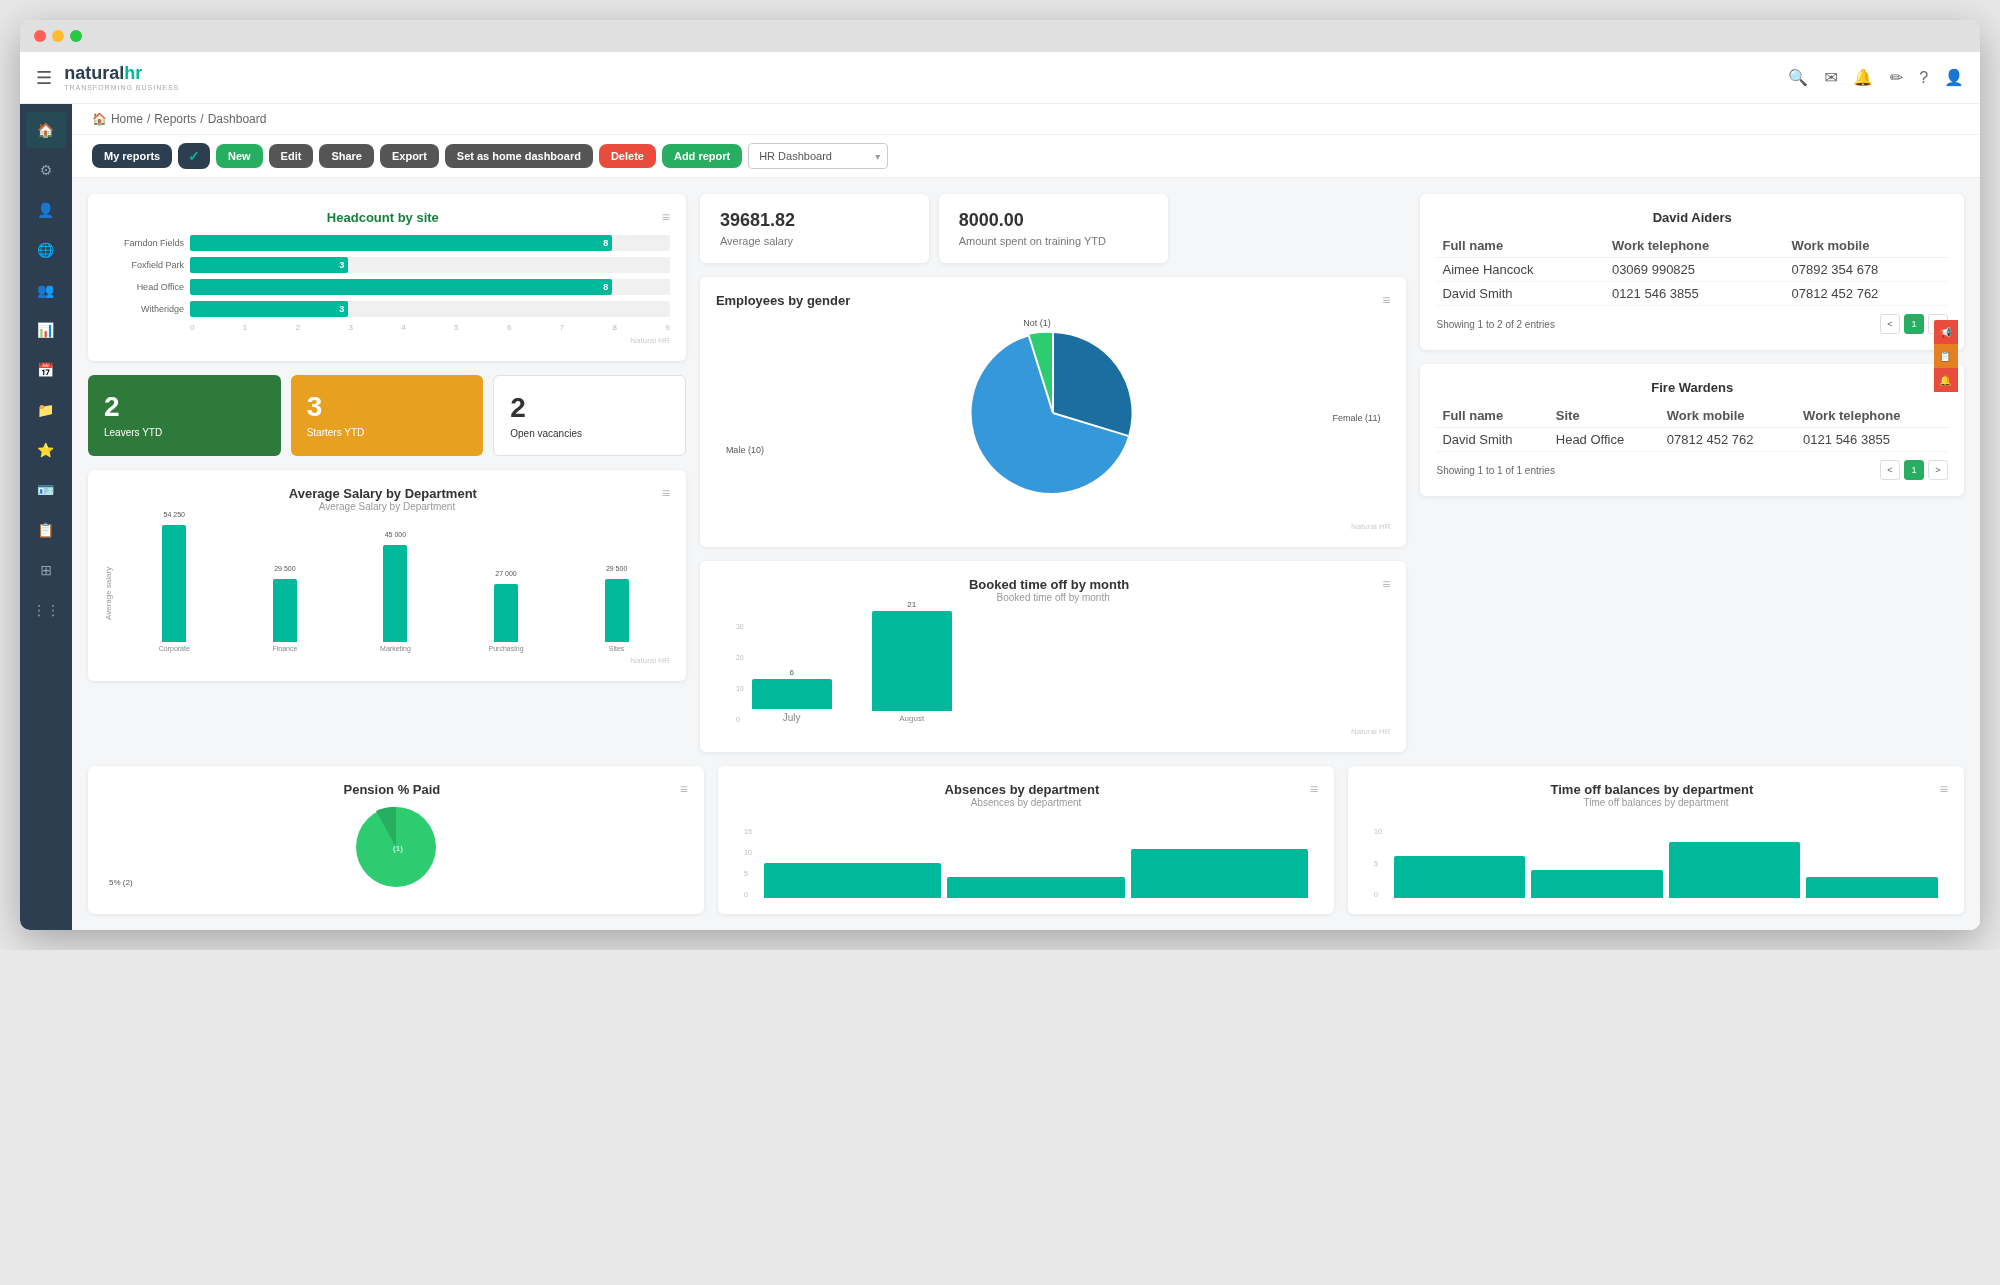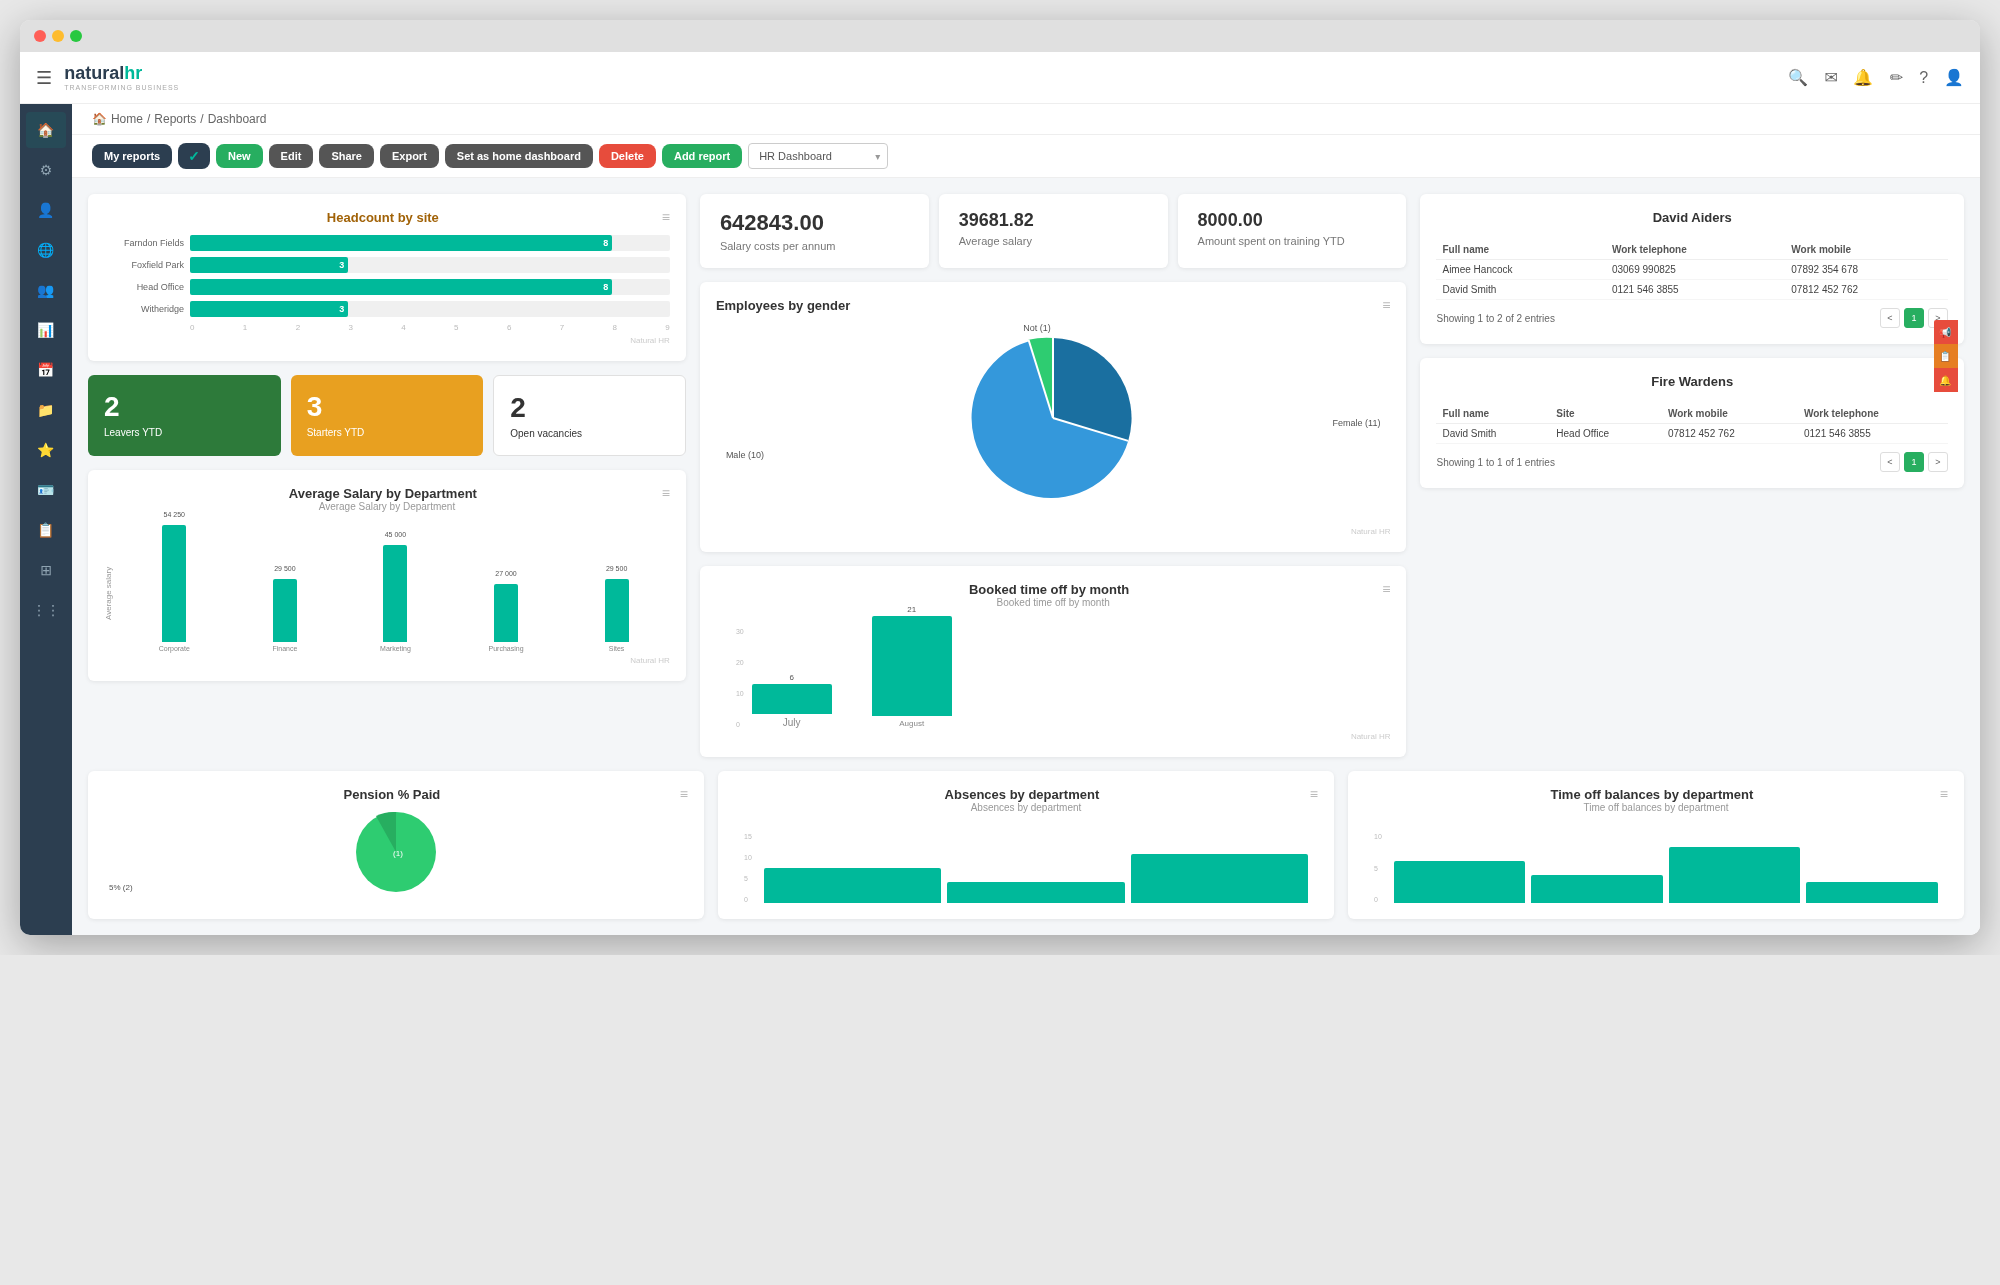--- a/index.html
+++ b/index.html
@@ -74,21 +74,21 @@
     .chart-watermark { text-align: right; font-size: 8px; color: #ccc; margin-top: 4px; }
 
     
     .kpi-row { display: grid; grid-template-columns: 1fr 1fr 1fr; gap: 10px; margin-top: 0; }
     .kpi-box { border-radius: 6px; padding: 16px; color: #fff; }
     .kpi-box.green { background: #2d7a3a; }
     .kpi-box.orange { background: #e8a020; }
     .kpi-box.white-outlined { background: #fff; border: 1px solid #e0e0e0; color: #333; }
     .kpi-num { font-size: 28px; font-weight: 700; }
     .kpi-label { font-size: 10px; margin-top: 4px; }
-    .data-table { width: 100%; border-collapse: collapse; font-size: 10px; margin-top: 15px; }
+    .data-table { width: 100%; border-collapse: collapse; font-size: 13px; margin-top: 9px; }
     .data-table th { font-weight: 600; color: #555; padding: 4px 6px; border-bottom: 1px solid #eee; text-align: left; }
     .data-table td { padding: 4px 6px; border-bottom: 1px solid #f5f5f5; color: #444; }
     .table-footer { display: flex; align-items: center; justify-content: space-between; margin-top: 8px; font-size: 10px; color: #666; }
     .pagination { display: flex; align-items: center; gap: 4px; }
     .page-btn { width: 20px; height: 20px; border: 1px solid #ddd; background: #fff; border-radius: 3px; display: flex; align-items: center; justify-content: center; font-size: 9px; cursor: pointer; color: #666; }
     .page-btn.active { background: #27ae60; color: #fff; border-color: #27ae60; }
 
     
     .left-col { display: flex; flex-direction: column; gap: 14px; }
     .right-col { display: flex; flex-direction: column; gap: 14px; }
@@ -176,21 +176,21 @@
         </div>
 
         <div class="dashboard">
 
           <div class="main-grid">
 
             <div class="left-col">
 
               <div class="headcount-card">
                 <div style="display:flex;justify-content:space-between;align-items:center;">
-                  <div style="flex:1;text-align:center;font-size:13px;font-weight:600;color:#a16207;">Headcount by site</div>
+                  <div style="flex:1;text-align:center;font-size:13px;font-weight:600;color:#15803d;">Headcount by site</div>
                   <span class="menu-icon">≡</span>
                 </div>
                 <div class="hbar-chart">
                   <div class="hbar-row">
                     <div class="hbar-label">Farndon Fields</div>
                     <div class="hbar-track">
                       <div class="hbar-fill" style="width:88%;">
                           <span class="hbar-val">8</span>
                         </div>
                     </div>
@@ -298,24 +298,20 @@
                     </div>
                     <div class="chart-watermark">Natural HR</div>
                   </div>
                 </div>
               </div>
             </div>
 
             <div class="right-col">
 
               <div style="display:grid;grid-template-columns:1fr 1fr 1fr;gap:10px;">
-                <div class="stat-card">
-                  <div class="stat-value">642843.00</div>
-                  <div class="stat-label">Salary costs per annum</div>
-                </div>
                 <div class="stat-card">
                   <div class="stat-value" style="font-size:18px;">39681.82</div>
                   <div class="stat-label">Average salary</div>
                 </div>
                 <div class="stat-card">
                   <div class="stat-value" style="font-size:18px;">8000.00</div>
                   <div class="stat-label">Amount spent on training YTD</div>
                 </div>
               </div>
 

